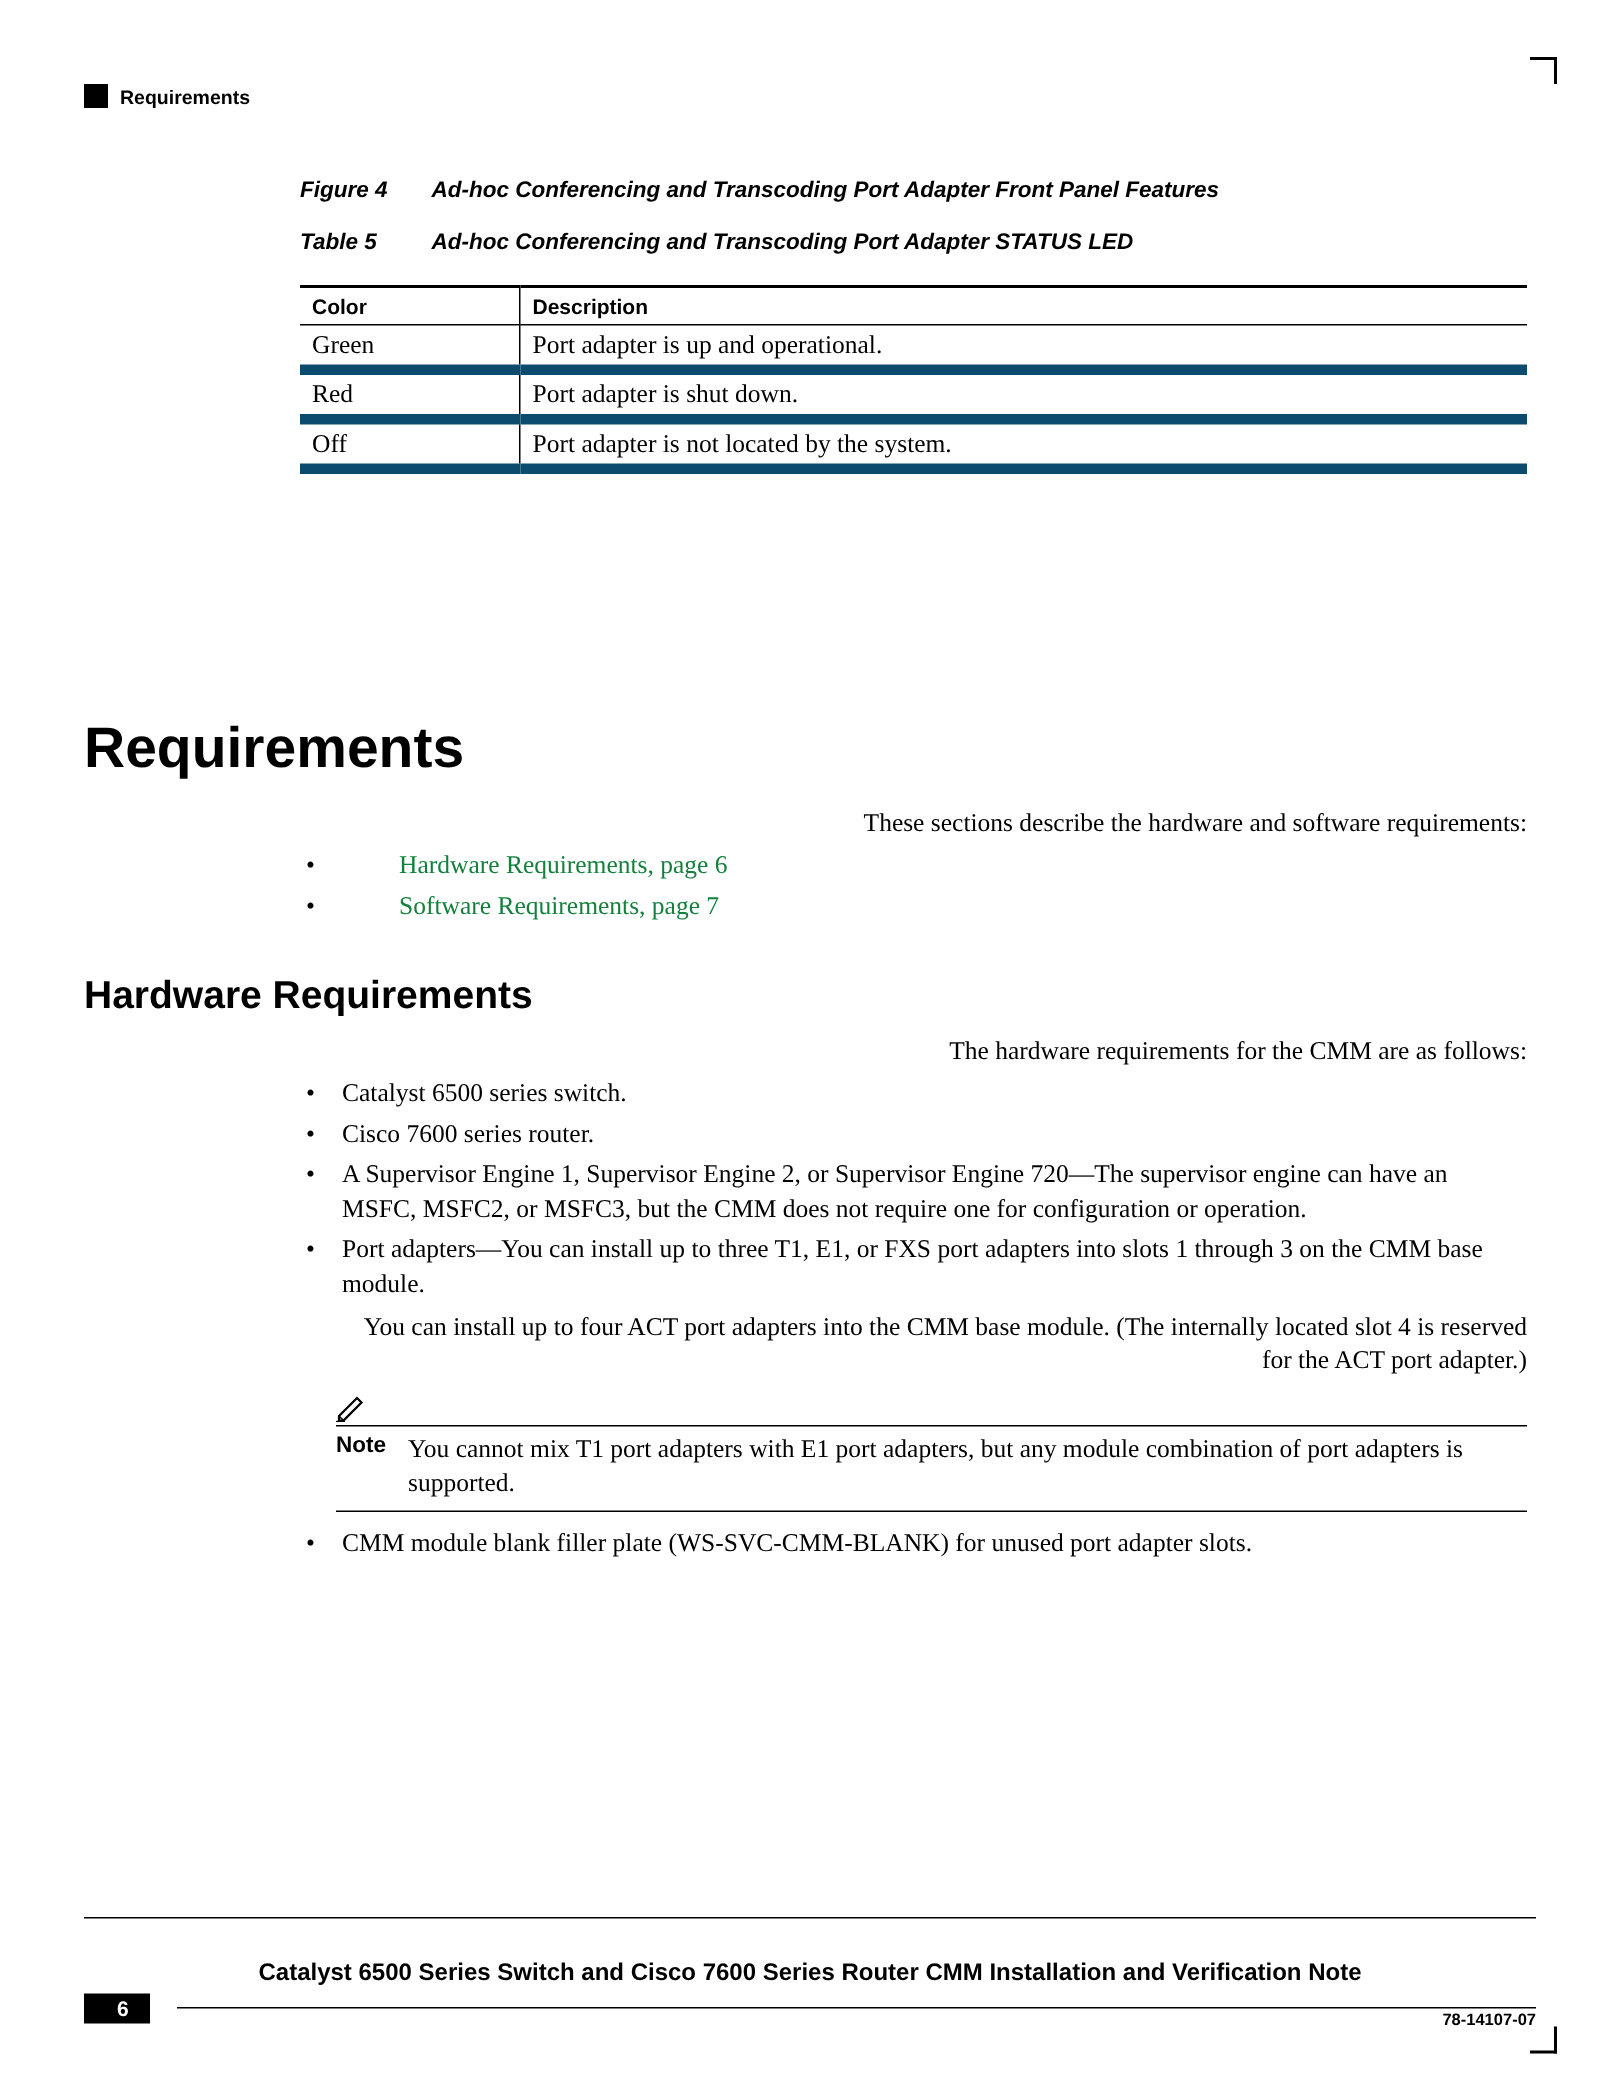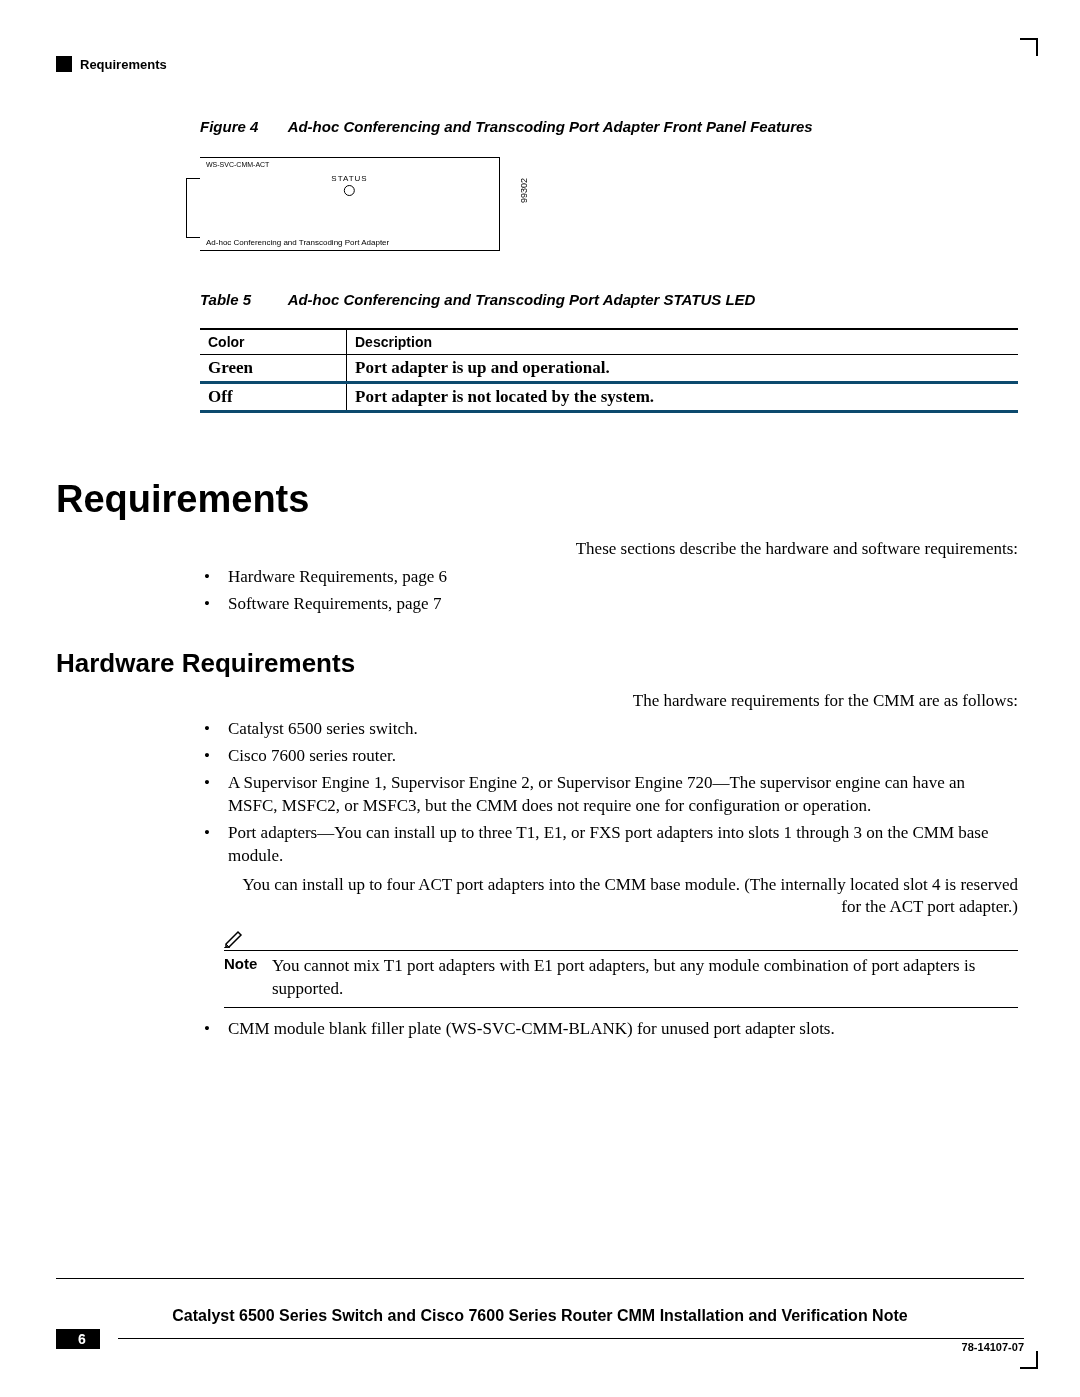--- a/index.html
+++ b/index.html
@@ -160,23 +160,22 @@
   table.led th {
     font-family: Arial, Helvetica, sans-serif;
     font-weight: bold;
     font-size: 14px;
     text-align: left;
     border-top: 2px solid #000;
     border-bottom: 1px solid #000;
     padding: 4px 8px;
   }
   table.led td {
-    border-bottom: 3px solid #0c4a6e;
+    border-bottom: 7px solid #0c4a6e;
     padding: 3px 8px;
-    font-weight: bold;
   }
   table.led th:first-child, table.led td:first-child {
     width: 130px;
     border-right: 1px solid #000;
   }
   table.led th:first-child {
     border-right: 1px solid #000;
   }
   .section-h1 {
     position: absolute;
@@ -214,21 +213,22 @@
     margin: 4px 0;
     line-height: 1.35;
   }
   ul.links li .dot, ul.bullets li .dot {
     width: 24px;
     flex-shrink: 0;
     text-align: left;
     padding-left: 4px;
   }
   .link {
-    color: #000000;
+    color: #15803d;
+    margin-left: 38px;
   }
   .note-box {
     margin-top: 10px;
     margin-bottom: 10px;
     margin-left: 24px;
   }
   .note-icon {
     display: inline-block;
     width: 24px;
     vertical-align: top;
@@ -319,49 +319,41 @@
     <div class="header-text">Requirements</div>
   </div>
 
   <div class="content">
 
     <div class="figure-caption">
       <span class="num">Figure 4</span>
       <span>Ad-hoc Conferencing and Transcoding Port Adapter Front Panel Features</span>
     </div>
 
-    <div class="diagram">
-      <div class="diagram-outer">
-        <div class="diagram-tab"></div>
-        <div class="diagram-label-top">WS-SVC-CMM-ACT</div>
-        <div class="diagram-status">
-          <div>STATUS</div>
-          <div class="diagram-led"></div>
-        </div>
-        <div class="diagram-label-bottom">Ad-hoc Conferencing and Transcoding Port Adapter</div>
-      </div>
-      <div class="diagram-side">99302</div>
-    </div>
 
     <div class="table-caption">
       <span class="num">Table 5</span>
       <span>Ad-hoc Conferencing and Transcoding Port Adapter STATUS LED</span>
     </div>
 
     <table class="led">
       <thead>
         <tr>
           <th>Color</th>
           <th>Description</th>
         </tr>
       </thead>
       <tbody>
         <tr>
           <td>Green</td>
           <td>Port adapter is up and operational.</td>
+        </tr>
+        <tr>
+          <td>Red</td>
+          <td>Port adapter is shut down.</td>
         </tr>
         <tr>
           <td>Off</td>
           <td>Port adapter is not located by the system.</td>
         </tr>
       </tbody>
     </table>
 
   </div>
 

